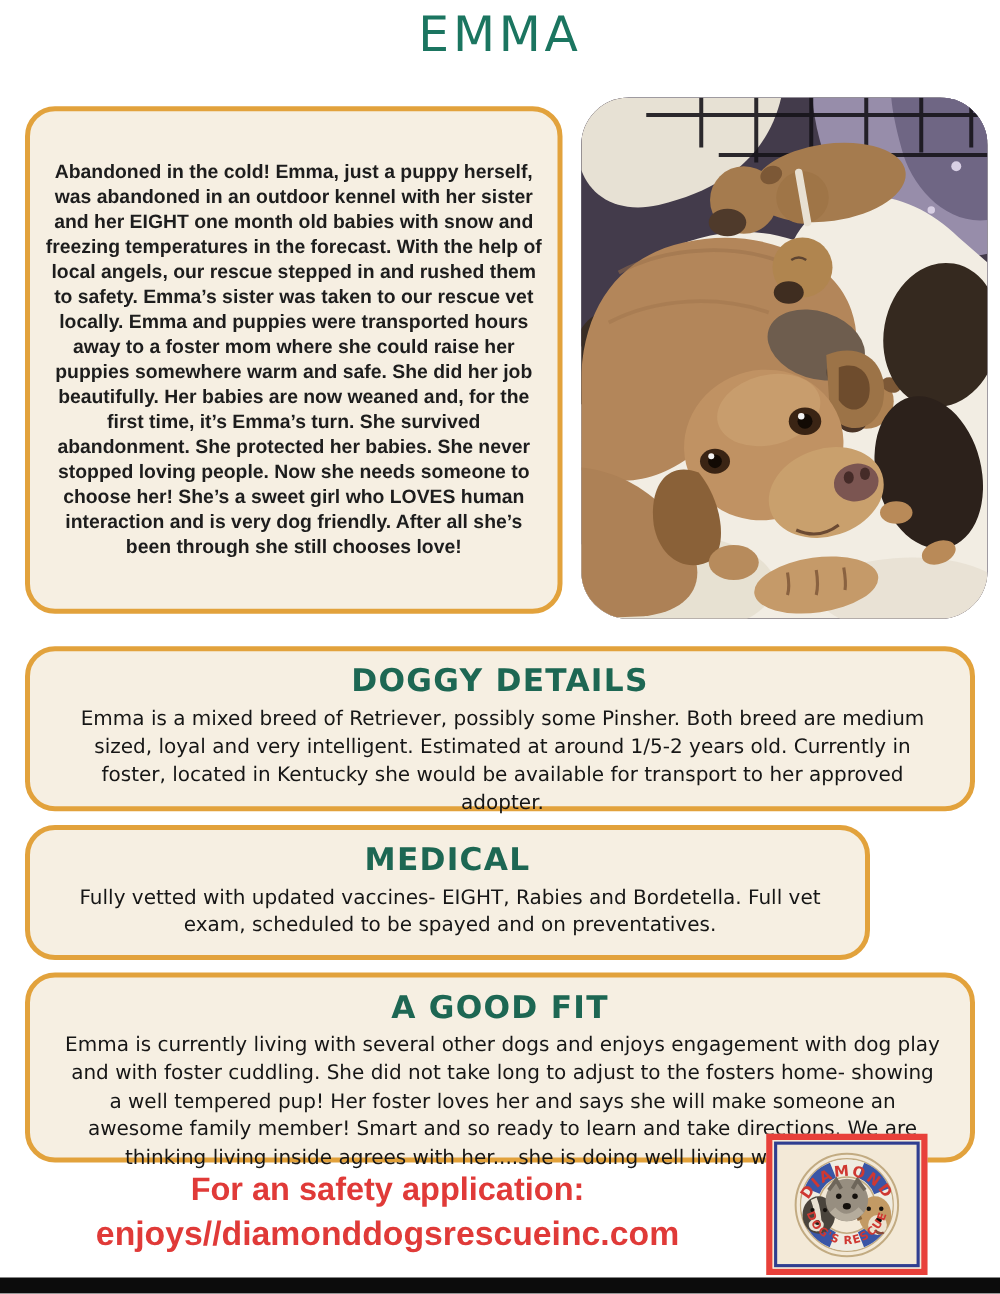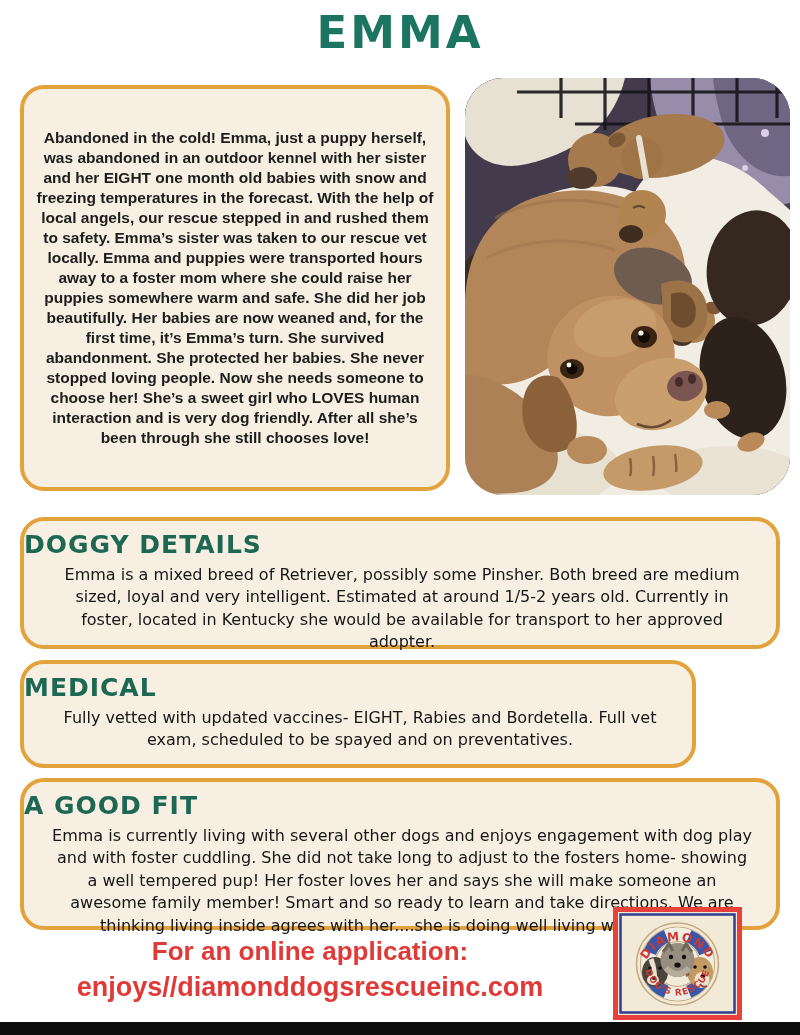--- a/index.html
+++ b/index.html
@@ -3,40 +3,40 @@
 <meta charset="utf-8">
 <style>
   * { margin:0; padding:0; box-sizing:border-box; }
   body { background:#ffffff; font-family:"Liberation Sans", sans-serif; }
   #page {
     position:relative; width:800px; height:1035px; background:#ffffff;
     overflow:hidden; margin:0 auto;
   }
   .page-title {
     position:absolute; top:6px; left:0; width:100%; text-align:center;
-    font-family:"DejaVu Sans", sans-serif; font-weight:bold;
-    font-size:45px; letter-spacing:3px; color:#1b7560;
+    font-family:"DejaVu Sans", sans-serif; font-weight:normal;
+    font-size:39px; letter-spacing:3px; color:#1b7560;
   }
   .card {
     position:absolute; background:#f6efe2; border:4px solid #e2a23c;
     border-radius:24px;
   }
   .story-card { left:20px; top:85px; width:430px; height:406px;
     display:flex; align-items:center; padding:8px 12px; }
   .story-text {
     font-family:"Liberation Sans", sans-serif; font-weight:bold;
     font-size:15.5px; line-height:1.29; text-align:center; color:#1d1d1d;
   }
   .photo-frame {
     position:absolute; left:465px; top:78px; width:325px; height:417px;
     border-radius:38px; overflow:hidden; background:#433b4b;
   }
   .photo-frame svg { display:block; width:100%; height:100%; }
   .section-heading {
-    font-family:"DejaVu Sans", sans-serif; font-weight:bold;
+    text-align:center; font-family:"DejaVu Sans", sans-serif; font-weight:bold;
     font-size:25px; letter-spacing:1px; color:#1d6753; margin-top:9px;
   }
   .section-body {
     text-align:center; font-family:"DejaVu Sans", sans-serif;
     font-size:16px; line-height:1.4; color:#161616; padding:5px 22px 0 26px;
   }
   .card-details { left:20px; top:517px; width:760px; height:132px; }
   .card-medical { left:20px; top:660px; width:676px; height:108px; }
   .card-goodfit { left:20px; top:778px; width:760px; height:152px; z-index:1; }
   .cta-block {
@@ -158,21 +158,21 @@
     <div class="section-heading">MEDICAL</div>
     <div class="section-body">Fully vetted with updated vaccines- EIGHT, Rabies and Bordetella.   Full vet exam, scheduled to be spayed and on preventatives.</div>
   </div>
 
   <div class="card card-goodfit">
     <div class="section-heading">A GOOD FIT</div>
     <div class="section-body">Emma is currently living with several other dogs and enjoys engagement with dog play and with foster cuddling.  She did not take long to adjust to the fosters home- showing a well tempered pup!  Her foster loves her and says she will make someone an awesome family member!  Smart and so ready to learn and take directions.  We are thinking living inside agrees with her....she  is doing well living with a family</div>
   </div>
 
   <div class="cta-block">
-    <div class="cta-line1">For an online application:</div>
+    <div class="cta-line1">For an safety application:</div>
     <a class="cta-line2" href="#">enjoys//diamonddogsrescueinc.com</a>
   </div>
 
   <div class="logo-box">
     <svg viewBox="0 0 119 103">
       <rect x="0" y="0" width="119" height="103" fill="#f3e9d7"></rect>
       <rect x="2.5" y="2.5" width="114" height="98" fill="none" stroke="#303e90" stroke-width="2.5"></rect>
 
       <circle cx="59.5" cy="52" r="41" fill="none" stroke="#c2ab82" stroke-width="1.6"></circle>
       <circle cx="59.5" cy="52" r="37" fill="none" stroke="#c2ab82" stroke-width="1.2"></circle>

